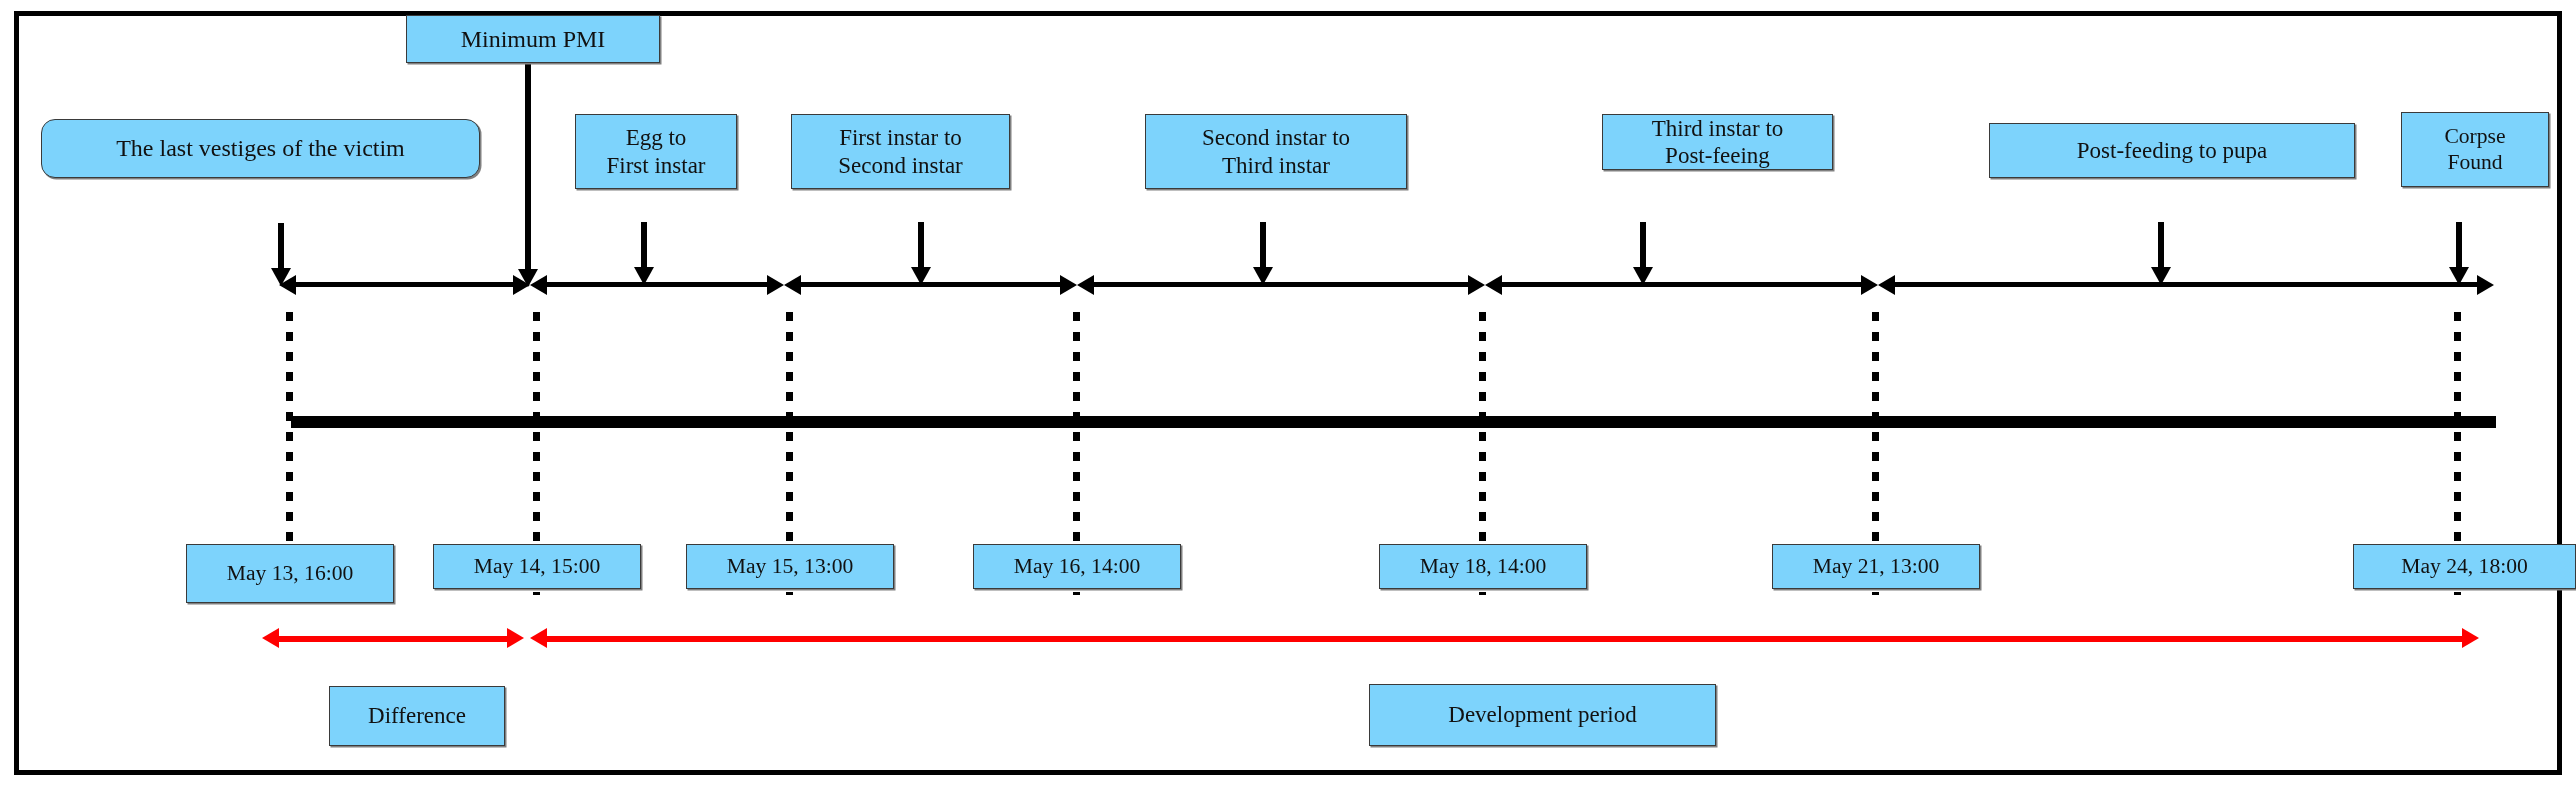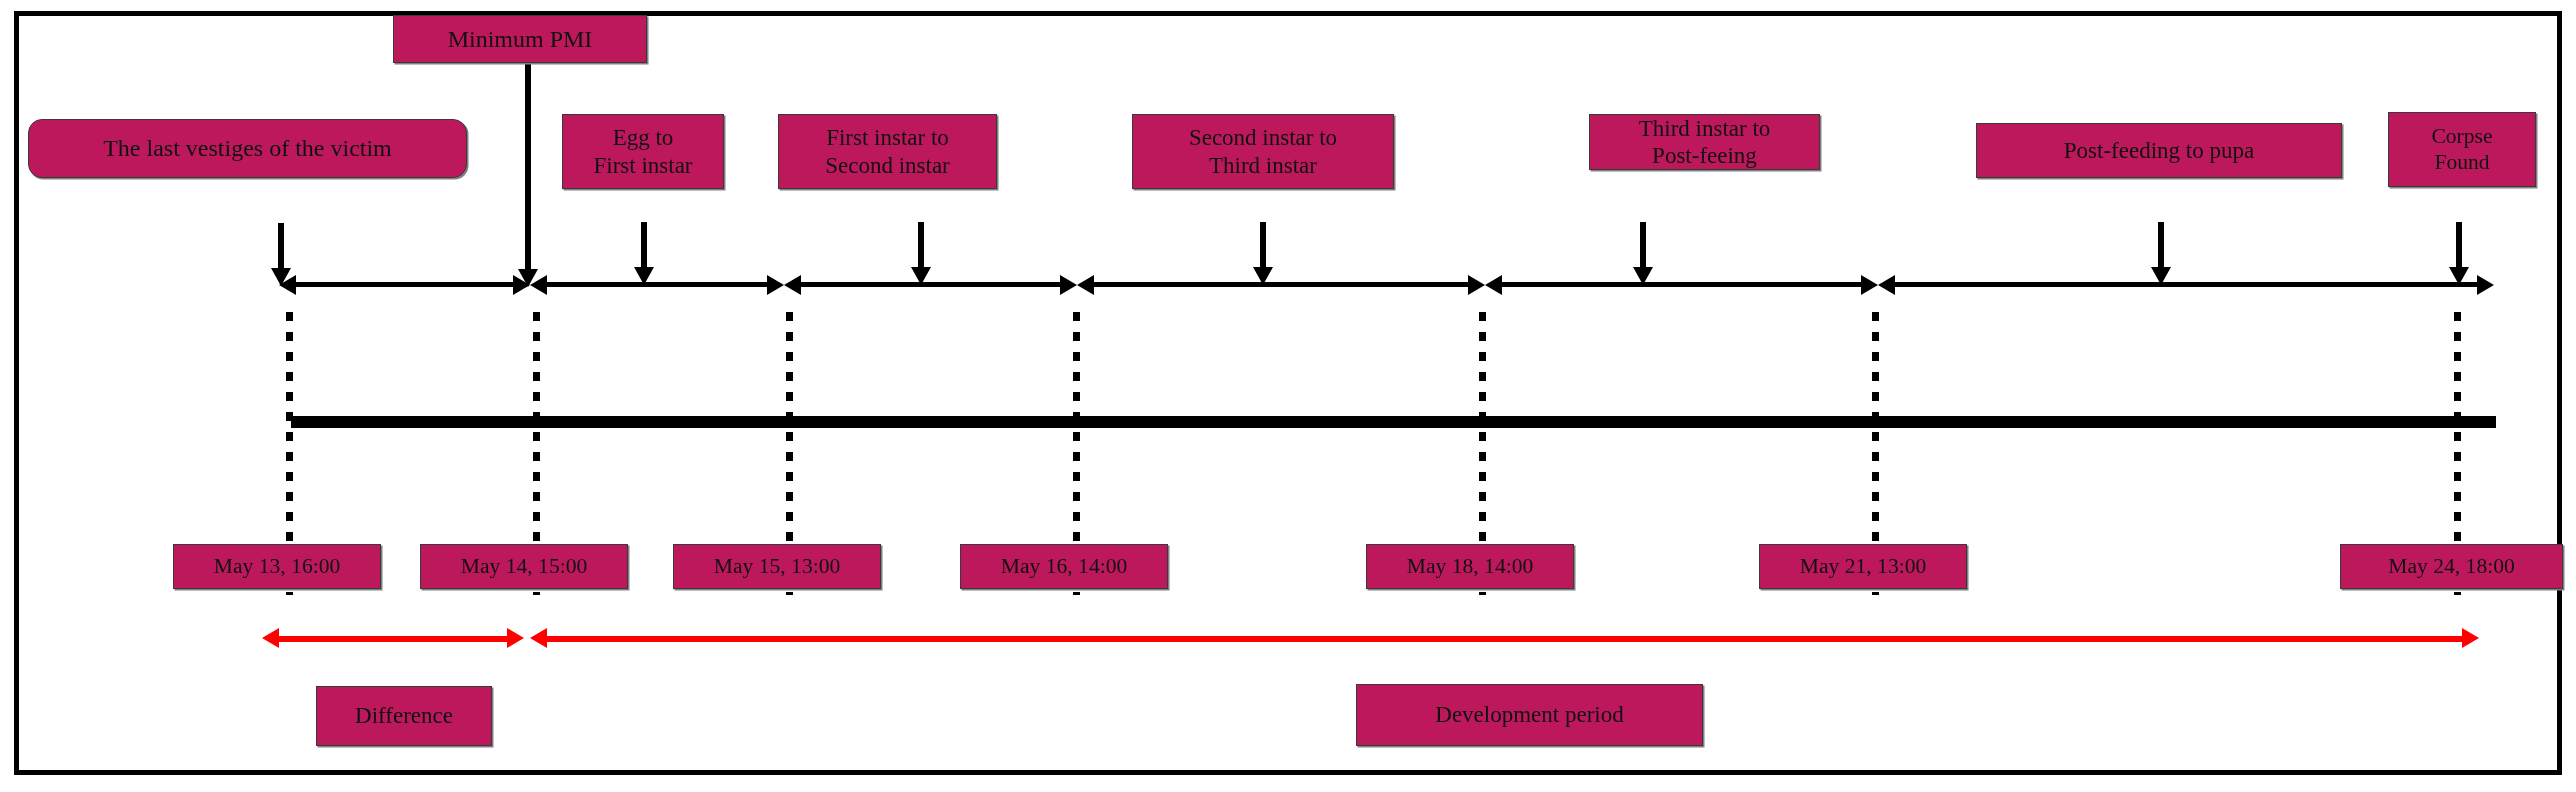--- a/index.html
+++ b/index.html
@@ -23,31 +23,32 @@
     width: 2548px;
     height: 764px;
     border: 5.4px solid #000000;
     box-sizing: border-box;
   }
 
   
   .box {
     position: absolute;
     box-sizing: border-box;
-    background: #be185d;
+    background: #7dd3fc;
     border: 1.5px solid #3a3a3a;
     box-shadow: 1.5px 1.5px 0 #808080;
     color: #111111;
     text-align: center;
     display: flex;
     align-items: center;
     justify-content: center;
     line-height: 1.18;
     white-space: pre-line;
     z-index: 6;
+    margin-left: 13px;
   }
   .box.stage-label   { font-size: 23px; }
   .box.event-label   { font-size: 24px; }
   .box.date-label    { font-size: 21.6px; }
   .box.period-label  { font-size: 23px; }
 
   
   .dash {
     position: absolute;
     width: 7px;
@@ -249,21 +250,21 @@
   <div class="dash" style="left:286px;"></div>
   <div class="dash" style="left:533px;"></div>
   <div class="dash" style="left:786px;"></div>
   <div class="dash" style="left:1073px;"></div>
   <div class="dash" style="left:1479px;"></div>
   <div class="dash" style="left:1872px;"></div>
   <div class="dash" style="left:2454px;"></div>
 
   <div id="timeline-bar"></div>
 
-  <div class="box date-label" style="left:173px; top:544px; width:208px; height:45px;">May 13, 16:00</div>
+  <div class="box date-label" style="left:173px; top:544px; width:208px; height:59px;">May 13, 16:00</div>
 
   <div class="box date-label" style="left:420px; top:544px; width:208px; height:45px;">May 14, 15:00</div>
 
   <div class="box date-label" style="left:673px; top:544px; width:208px; height:45px;">May 15, 13:00</div>
 
   <div class="box date-label" style="left:960px; top:544px; width:208px; height:45px;">May 16, 14:00</div>
 
   <div class="box date-label" style="left:1366px; top:544px; width:208px; height:45px;">May 18, 14:00</div>
 
   <div class="box date-label" style="left:1759px; top:544px; width:208px; height:45px;">May 21, 13:00</div>

